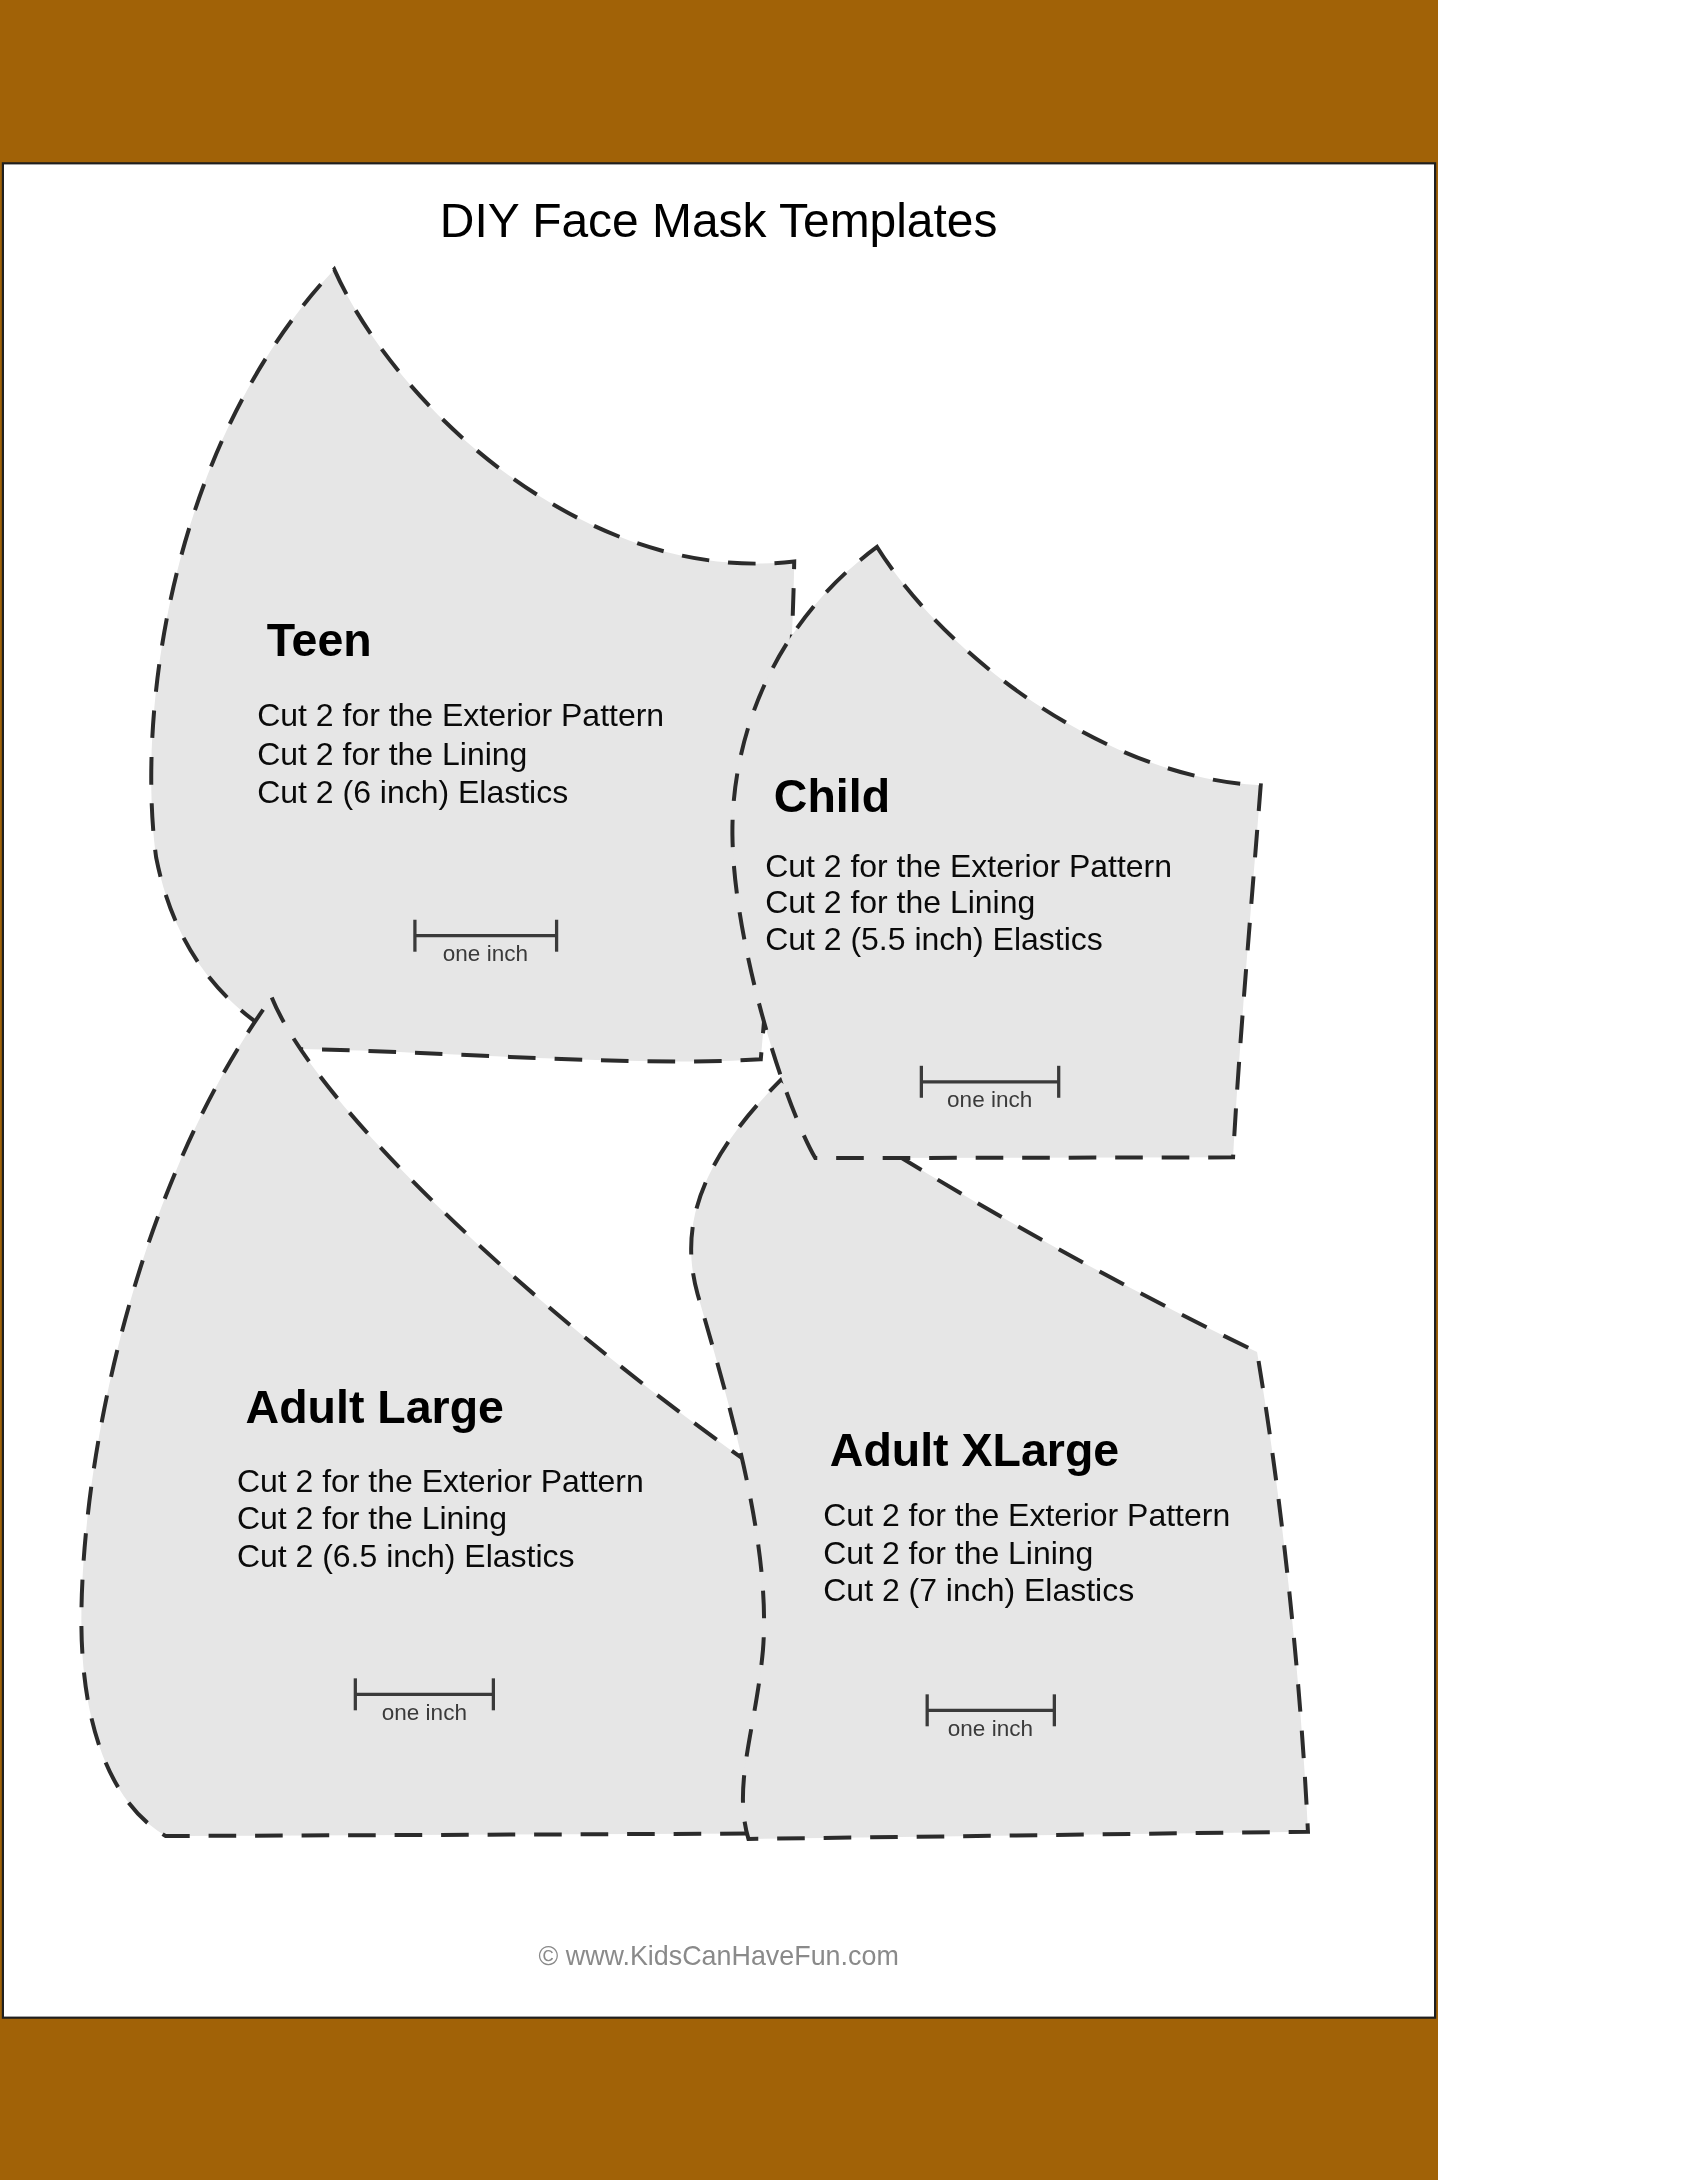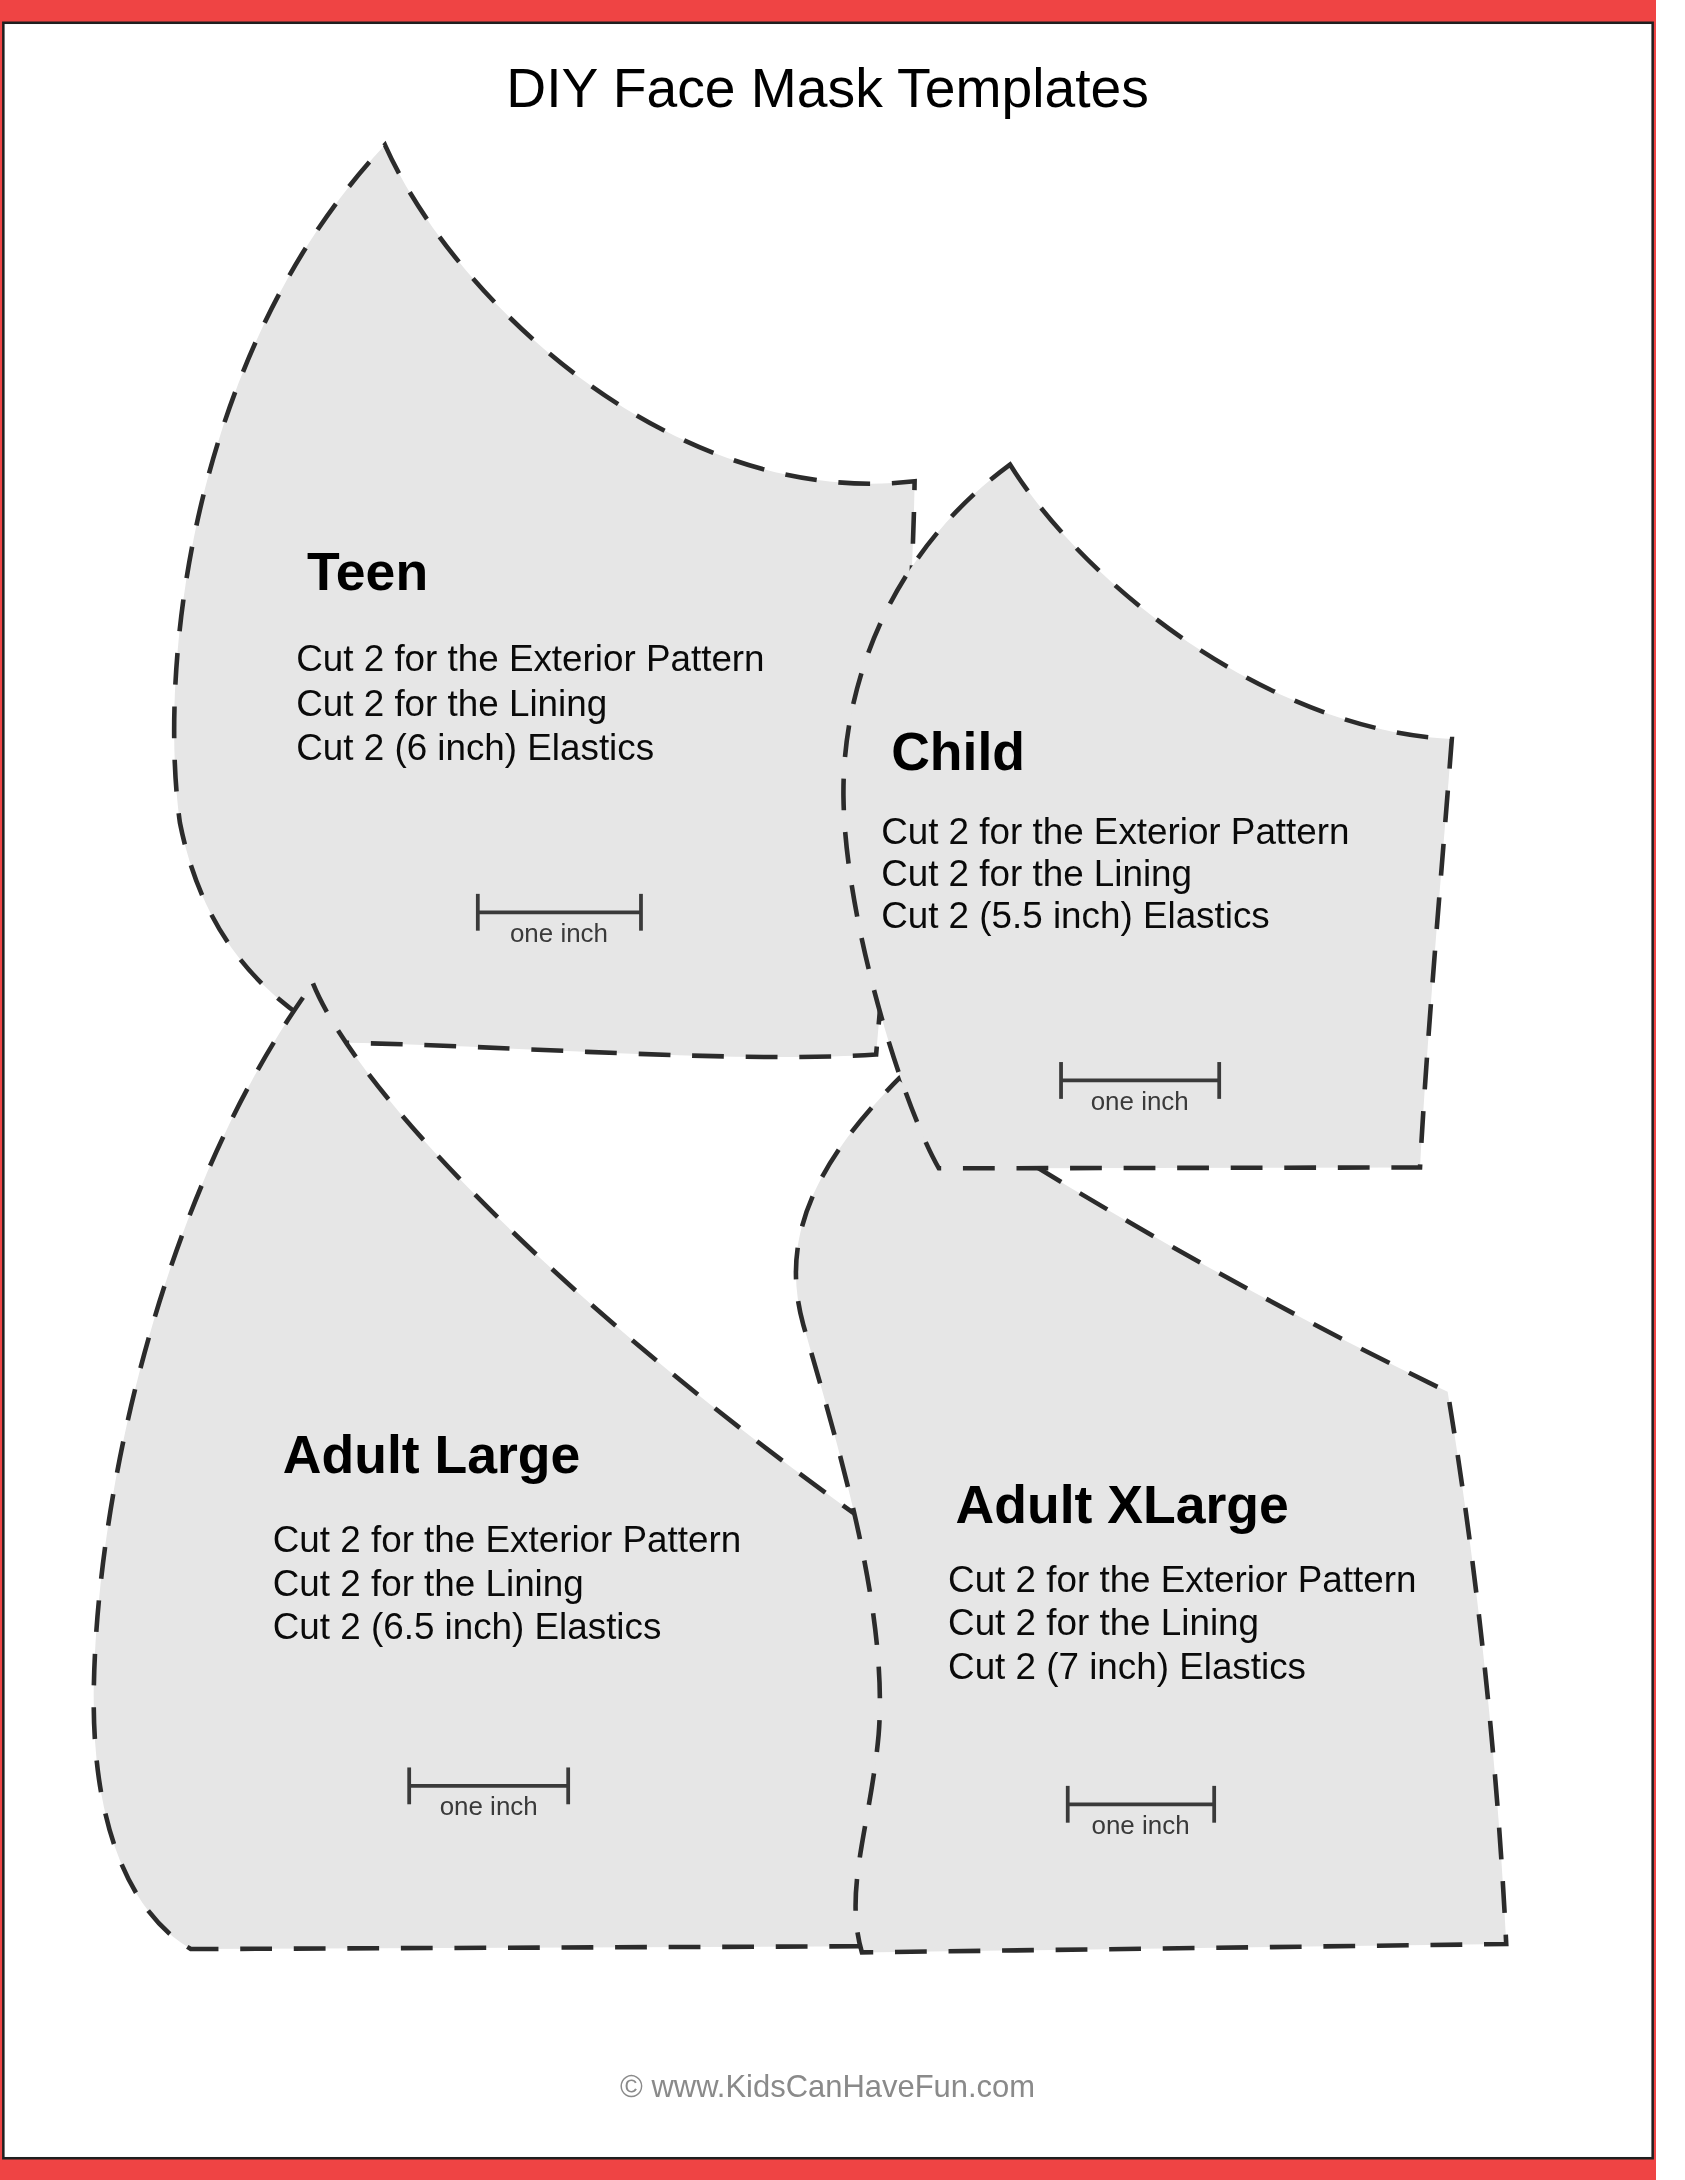--- a/index.html
+++ b/index.html
@@ -1,19 +1,19 @@
 <!DOCTYPE html>
 <html style="font-size:13.6px"><head>
 <meta charset="utf-8">
 <style>
   html,body{margin:0;padding:0;background:#fff;}
   #sheet{
     position:relative;
-    width:1656px;height:2181px;
-    background:#ef4444;
+    width:1438px;height:2181px;
+    background:#a16207;
     font-family:"Liberation Sans", sans-serif;
   }
   #sheet svg{position:absolute;left:0;top:0;width:100%;height:100%;}
   .outline{
     fill:#e6e6e6;
     stroke:#2b2b2b;
     stroke-width:5.5;
     stroke-dasharray:38 26;
   }
   .title-text{font-size:66px;fill:#000;}

